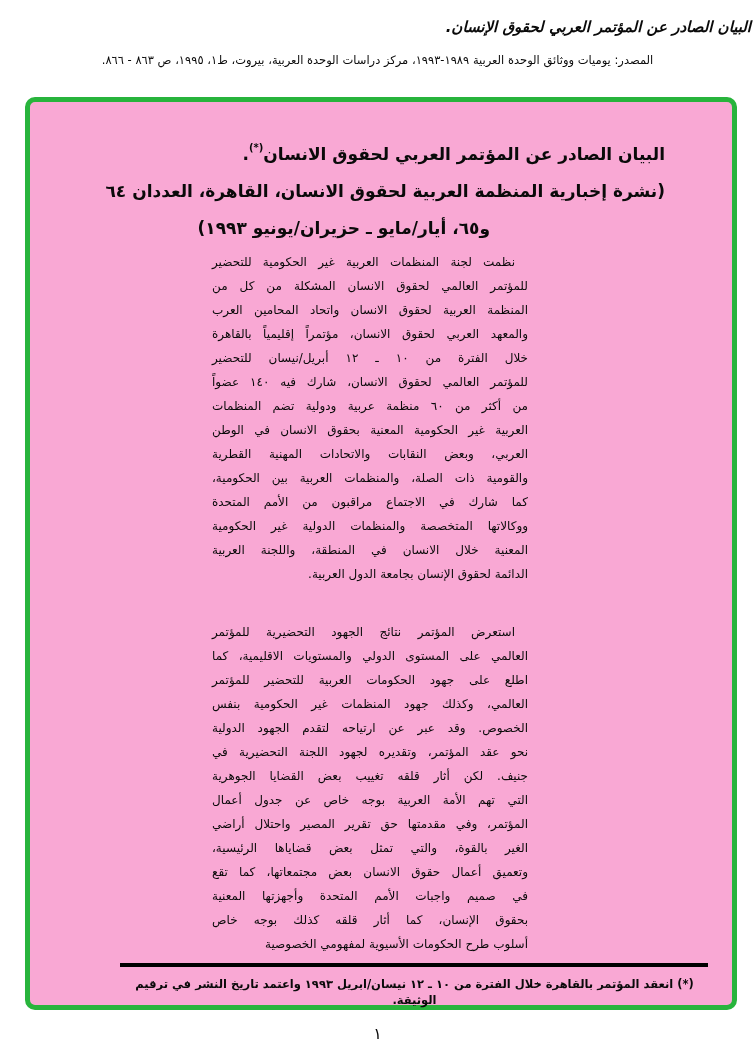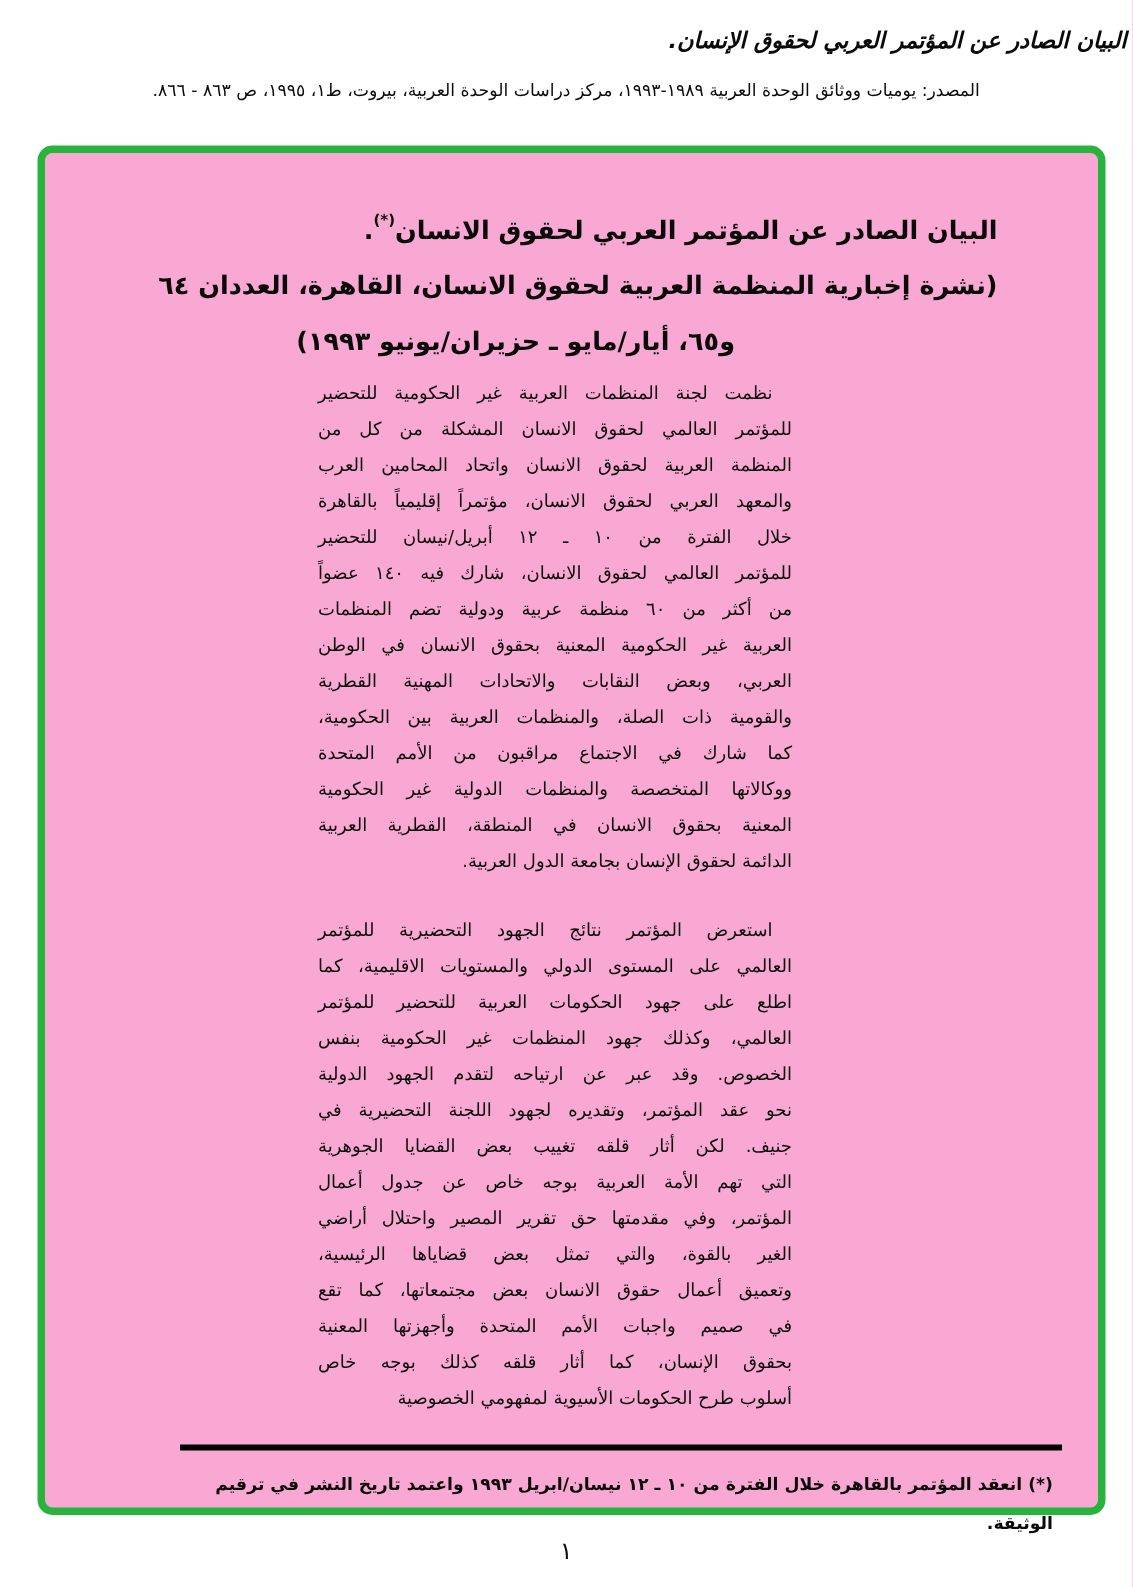--- a/index.html
+++ b/index.html
@@ -49,35 +49,35 @@
     position: relative; top: -2px;
   }
 
   
   .doc-body {
     position: absolute; top: 148px; right: 204px;
     width: 316px;
     direction: rtl;
     font-size: 12px; line-height: 24px;
   }
-  .para + .para { margin-top: 22px; }
+  .para + .para { margin-top: 34px; }
   .body-line { text-align: justify; text-align-last: justify; }
   .body-line.para-start { padding-right: 13px; }
   .body-line.para-end { text-align-last: right; }
 
   
   .footnote-sep {
     position: absolute; top: 861px; left: 90px;
     width: 588px; height: 4px; background: #000;
   }
   .doc-footnote {
     position: absolute; top: 874px; right: 30px;
     width: 575px;
-    direction: rtl; text-align: right;
-    font-weight: bold; font-size: 11.5px; line-height: 26px;
+    direction: rtl; text-align: center;
+    font-weight: bold; font-size: 11.5px; line-height: 16px;
   }
 
   
   .page-number {
     position: absolute; top: 1024px; left: 0; right: 0;
     text-align: center; font-size: 16px; direction: rtl;
   }
 </style>
 </head>
 <body>
@@ -101,21 +101,21 @@
         <div class="body-line">المنظمة العربية لحقوق الانسان واتحاد المحامين العرب</div>
         <div class="body-line">والمعهد العربي لحقوق الانسان، مؤتمراً إقليمياً بالقاهرة</div>
         <div class="body-line">خلال الفترة من ١٠ ـ ١٢ أبريل/نيسان للتحضير</div>
         <div class="body-line">للمؤتمر العالمي لحقوق الانسان، شارك فيه ١٤٠ عضواً</div>
         <div class="body-line">من أكثر من ٦٠ منظمة عربية ودولية تضم المنظمات</div>
         <div class="body-line">العربية غير الحكومية المعنية بحقوق الانسان في الوطن</div>
         <div class="body-line">العربي، وبعض النقابات والاتحادات المهنية القطرية</div>
         <div class="body-line">والقومية ذات الصلة، والمنظمات العربية بين الحكومية،</div>
         <div class="body-line">كما شارك في الاجتماع مراقبون من الأمم المتحدة</div>
         <div class="body-line">ووكالاتها المتخصصة والمنظمات الدولية غير الحكومية</div>
-        <div class="body-line">المعنية بحقوق الانسان في المنطقة، القطرية العربية</div>
+        <div class="body-line">المعنية خلال الانسان في المنطقة، واللجنة العربية</div>
         <div class="body-line para-end">الدائمة لحقوق الإنسان بجامعة الدول العربية.</div>
       </div>
       <div class="para">
         <div class="body-line para-start">استعرض المؤتمر نتائج الجهود التحضيرية للمؤتمر</div>
         <div class="body-line">العالمي على المستوى الدولي والمستويات الاقليمية، كما</div>
         <div class="body-line">اطلع على جهود الحكومات العربية للتحضير للمؤتمر</div>
         <div class="body-line">العالمي، وكذلك جهود المنظمات غير الحكومية بنفس</div>
         <div class="body-line">الخصوص. وقد عبر عن ارتياحه لتقدم الجهود الدولية</div>
         <div class="body-line">نحو عقد المؤتمر، وتقديره لجهود اللجنة التحضيرية في</div>
         <div class="body-line">جنيف. لكن أثار قلقه تغييب بعض القضايا الجوهرية</div>

